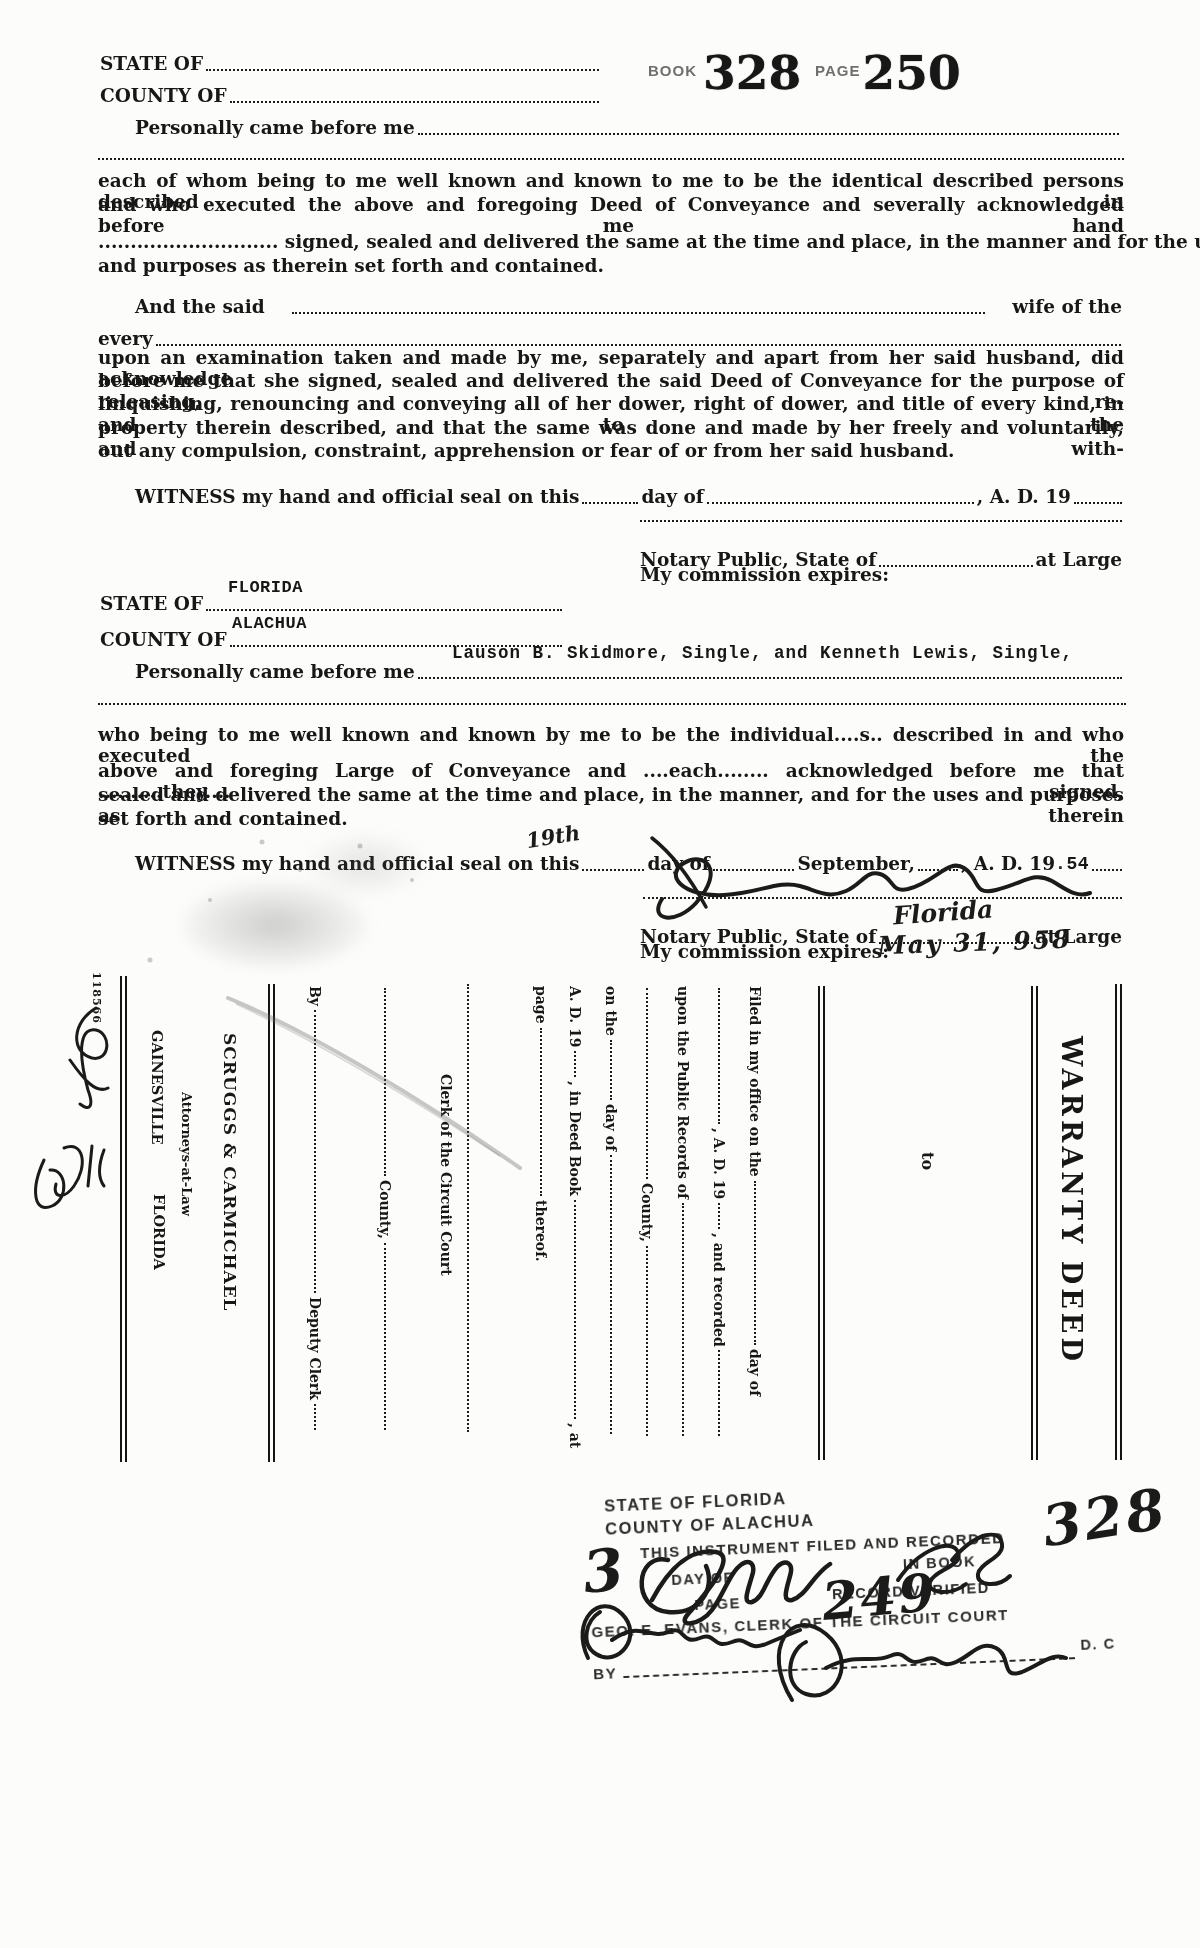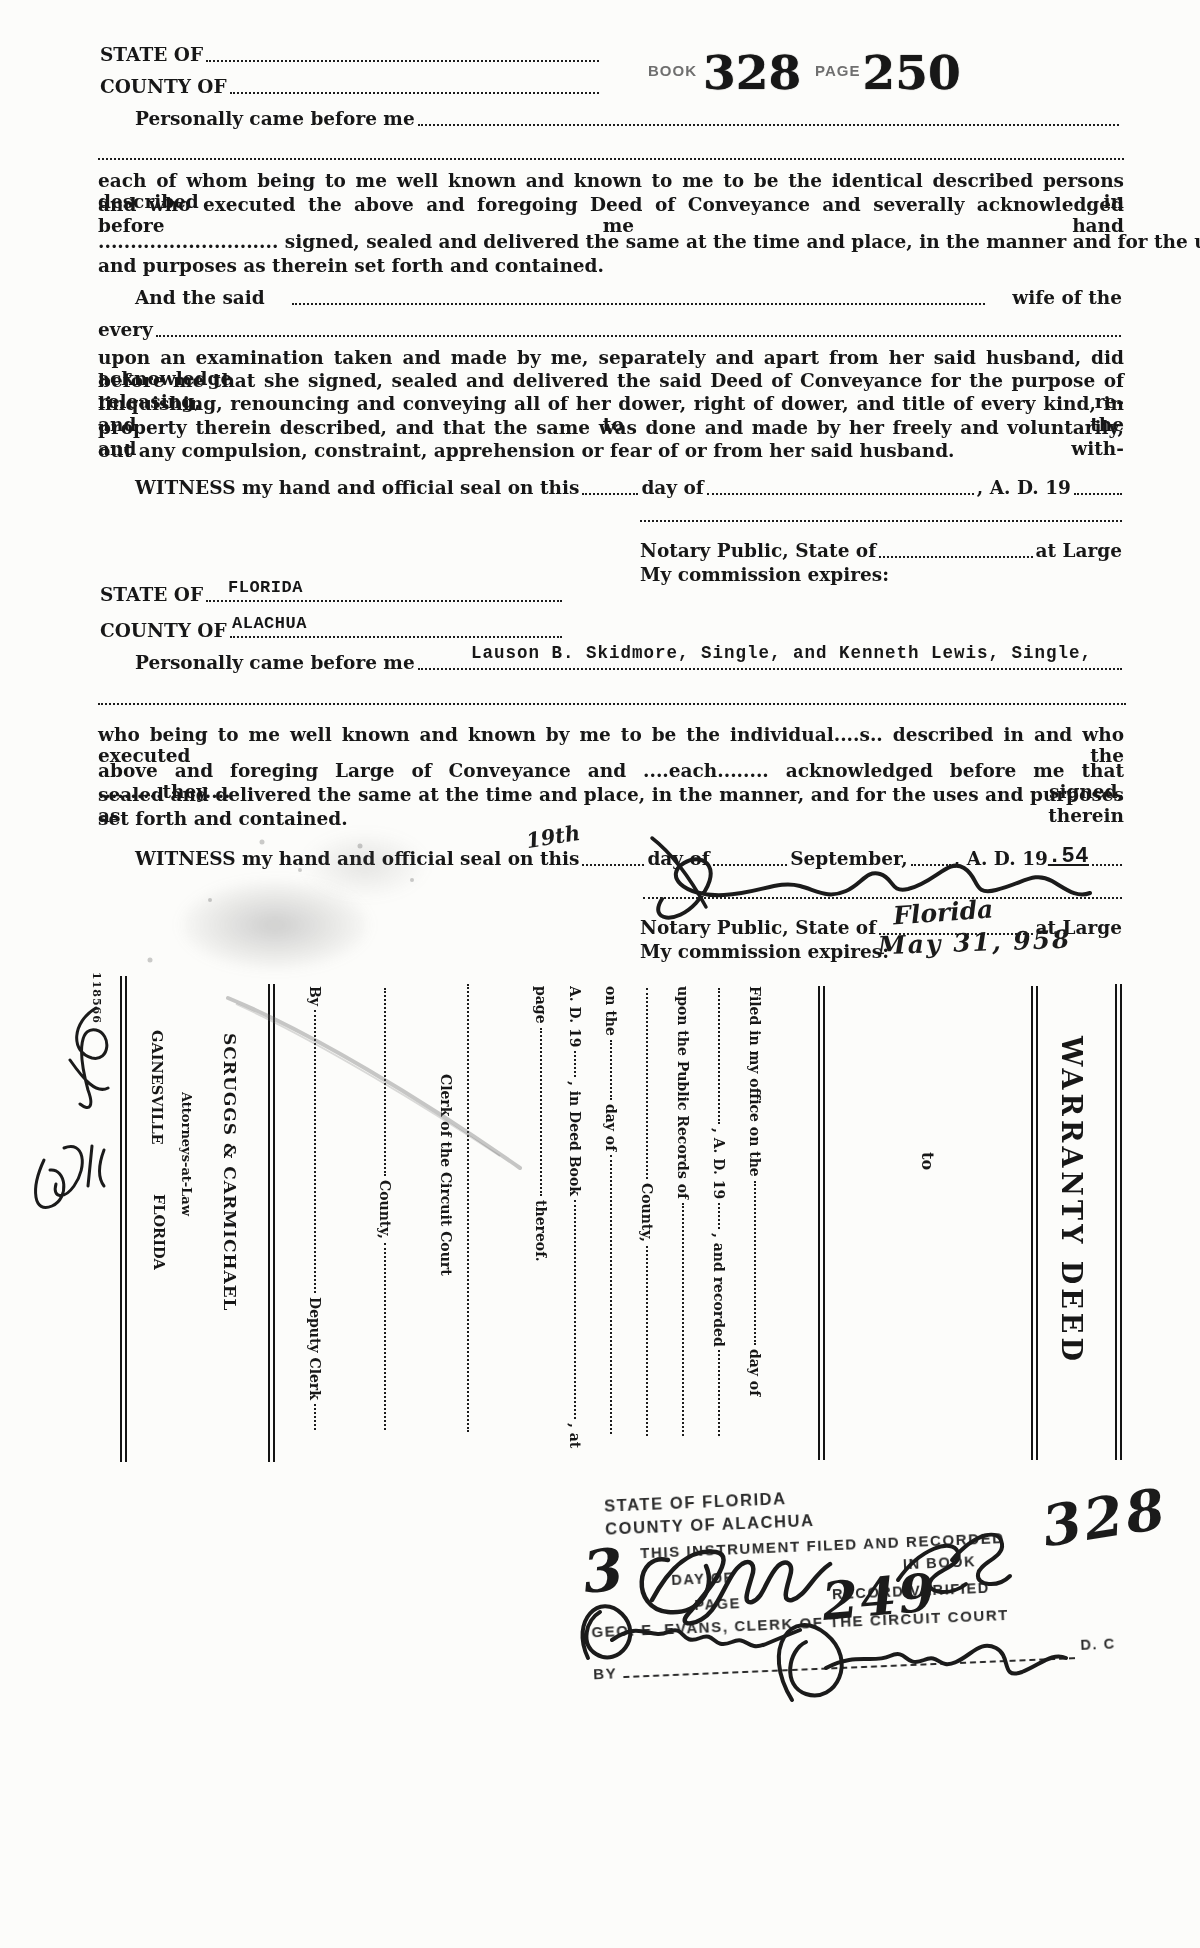--- a/index.html
+++ b/index.html
@@ -1,21 +1,21 @@
 <!DOCTYPE html>
 <html><head>
 <meta charset="utf-8">
 <style>
   html,body{margin:0;padding:0;}
   body{width:1200px;height:1948px;position:relative;background:#fcfcfa;overflow:hidden;
        font-family:"DejaVu Serif",serif;color:#171717;}
   .abs{position:absolute;}
   
   .row{display:flex;align-items:flex-end;white-space:nowrap;font-weight:700;font-size:18.5px;line-height:1.15;}
-  .row .txt{flex:0 0 auto;}
+  .row .txt{flex:0 0 auto;margin-top:9px;}
   .ldr{flex:1 1 auto;border-bottom:2.5px dotted #1c1c1c;height:4px;margin:0 3px 3px 3px;}
   .ldrF{flex:0 0 auto;border-bottom:2.5px dotted #1c1c1c;height:4px;margin:0 3px 3px 3px;}
   .para{font-weight:700;font-size:18.5px;white-space:nowrap;width:1026px;}
   .jline{text-align:justify;text-align-last:justify;white-space:normal;}
   .dotline{border-bottom:2.6px dotted #1c1c1c;height:6px;}
   .typed{font-family:"Liberation Mono",monospace;font-weight:700;letter-spacing:.5px;font-size:17px;white-space:nowrap;}
   .hw{font-style:italic;font-weight:700;font-family:"DejaVu Serif",serif;color:#1b1b1b;white-space:nowrap;}
   
   .vcol{position:absolute;writing-mode:vertical-rl;font-weight:700;white-space:nowrap;
         display:flex;align-items:center;}
@@ -107,38 +107,38 @@
 <div class="abs row" style="left:100px;top:620px;width:465px;">
   <span class="txt">COUNTY OF</span>
   <span class="ldr"></span>
 </div>
 <div class="abs typed" style="left:232px;top:614px;">ALACHUA</div>
 
 <div class="abs row" style="left:135px;top:652px;width:990px;">
   <span class="txt">Personally came before me</span>
   <span class="ldr"></span>
 </div>
-<div class="abs typed" style="left:452px;top:643px;letter-spacing:1px;font-size:17.5px;margin-left:19px;">Lauson B. Skidmore, Single, and Kenneth Lewis, Single,</div>
+<div class="abs typed" style="left:452px;top:643px;letter-spacing:1px;font-size:17.5px;">Lauson B. Skidmore, Single, and Kenneth Lewis, Single,</div>
 
 <div class="abs dotline" style="left:98px;top:697px;width:1028px;"></div>
 
 <div class="abs para jline" style="left:98px;top:724px;">who being to me well known and known by me to be the individual....s.. described in and who executed the</div>
 <div class="abs para jline" style="left:98px;top:760px;">above and foreging Large of Conveyance and ....each........ acknowledged before me that ..........they.... signed,</div>
 <div class="abs para jline" style="left:98px;top:784px;">sealed and delivered the same at the time and place, in the manner, and for the uses and purposes as therein</div>
 <div class="abs para" style="left:98px;top:808px;">set forth and contained.</div>
 
 <div class="abs row" style="left:135px;top:844px;width:990px;">
   <span class="txt">WITNESS my hand and official seal on this</span>
   <span class="ldrF" style="width:62px;"></span>
   <span class="txt">day of</span>
   <span class="ldr"></span>
   <span class="txt">September,</span>
   <span class="ldrF" style="width:40px;"></span>
   <span class="txt">, A. D. 19</span>
-  <span class="txt typed" style="font-size:22px;text-decoration:underline;">.54</span>
+  <span class="txt typed" style="font-size:18px;">.54</span>
   <span class="ldrF" style="width:30px;"></span>
 </div>
 <div class="abs hw" style="left:526px;top:824px;font-size:21px;transform:rotate(-9deg);">19th</div>
 
 <div class="abs dotline" style="left:643px;top:891px;width:479px;"></div>
 
 <div class="abs row" style="left:640px;top:917px;width:482px;">
   <span class="txt">Notary Public, State of</span>
   <span class="ldr"></span>
   <span class="txt">at Large</span>

